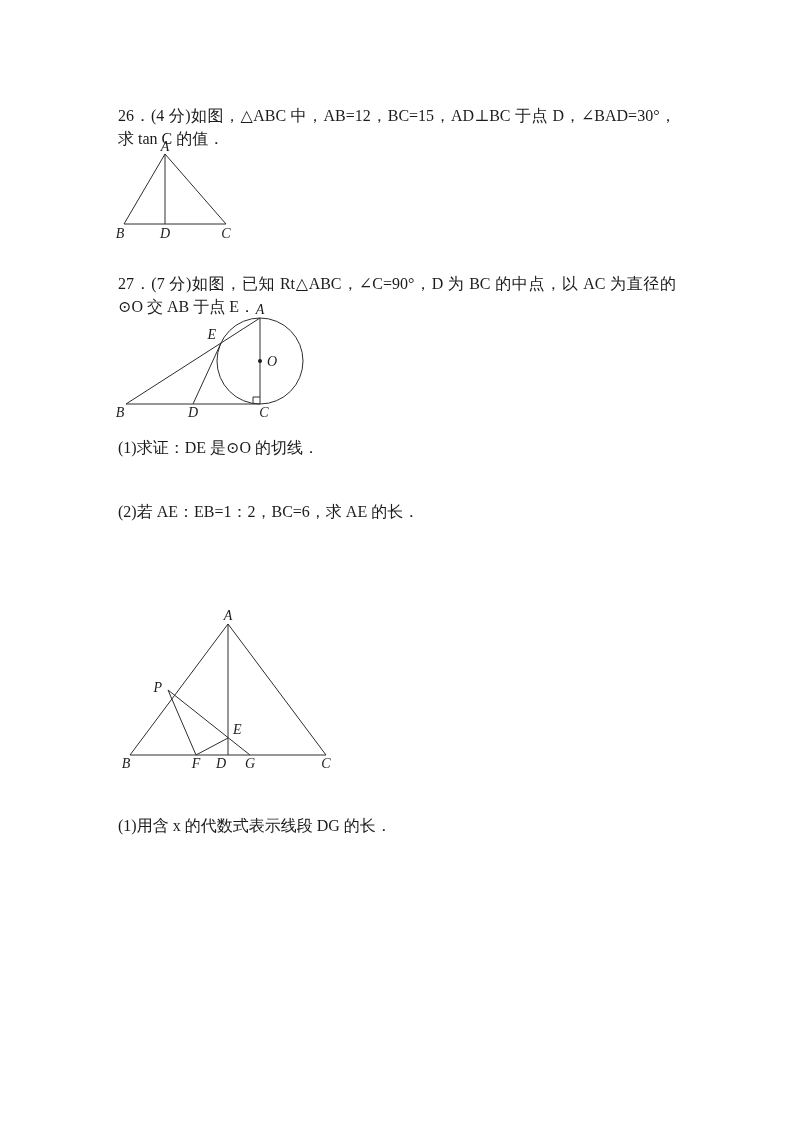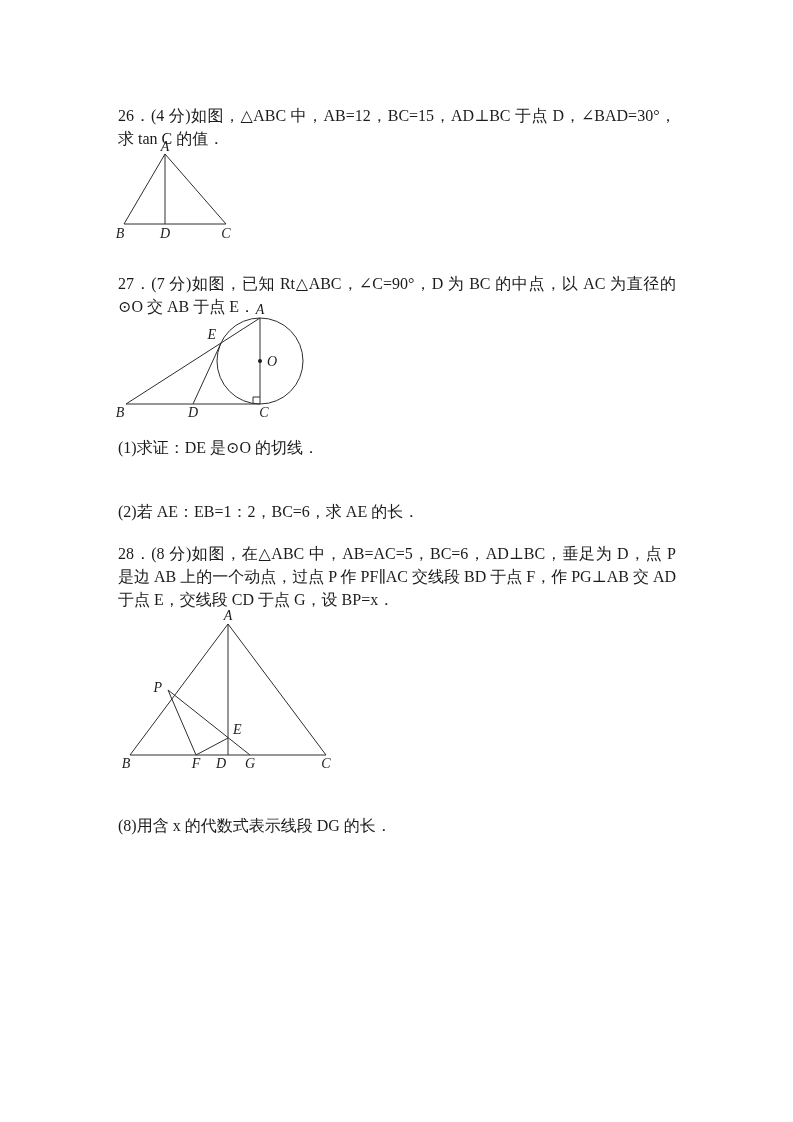--- a/index.html
+++ b/index.html
@@ -71,37 +71,36 @@
     <text class="lbl" x="155" y="63" text-anchor="start">O</text>
     <text class="lbl" x="8" y="114" text-anchor="middle">B</text>
     <text class="lbl" x="81" y="114" text-anchor="middle">D</text>
     <text class="lbl" x="152" y="114" text-anchor="middle">C</text>
   </svg>
 
   <p class="para" style="top:420px">(1)求证：DE 是⊙O 的切线．</p>
 
   <p class="para" style="top:484px">(2)若 AE：EB=1：2，BC=6，求 AE 的长．</p>
 
-  <p class="para" style="top:526px">28．(8 分)如图，在△ABC 中，AB=AC=5，BC=6，AD⊥BC，垂足为 D，点 P 是边 AB 上的一个动点，过点 P 作 PF∥AC 交线段 BD 于点 F，作 PG⊥AB 交 AD 于点 E，交线段 CD 于点 G，设 BP=x．</p>
 
   <svg class="fig" style="left:120px; top:610px" width="220" height="165" viewBox="0 0 220 165">
     <line x1="10" y1="145" x2="206" y2="145"></line>
     <line x1="10" y1="145" x2="108" y2="14"></line>
     <line x1="206" y1="145" x2="108" y2="14"></line>
     <line x1="108" y1="14" x2="108" y2="145"></line>
     <line x1="48" y1="80" x2="76" y2="145"></line>
     <line x1="48" y1="80" x2="130" y2="145"></line>
     <line x1="108" y1="128" x2="76" y2="145"></line>
     <text class="lbl" x="108" y="10" text-anchor="middle">A</text>
     <text class="lbl" x="42" y="82" text-anchor="end">P</text>
     <text class="lbl" x="113" y="124" text-anchor="start">E</text>
     <text class="lbl" x="6" y="158" text-anchor="middle">B</text>
     <text class="lbl" x="76" y="158" text-anchor="middle">F</text>
     <text class="lbl" x="101" y="158" text-anchor="middle">D</text>
     <text class="lbl" x="130" y="158" text-anchor="middle">G</text>
     <text class="lbl" x="206" y="158" text-anchor="middle">C</text>
   </svg>
 
-  <p class="para" style="top:798px">(8)用含 x 的代数式表示线段 DG 的长．</p>
+  <p class="para" style="top:798px">(1)用含 x 的代数式表示线段 DG 的长．</p>
 
 
 
 </div>
 
 </body></html>

